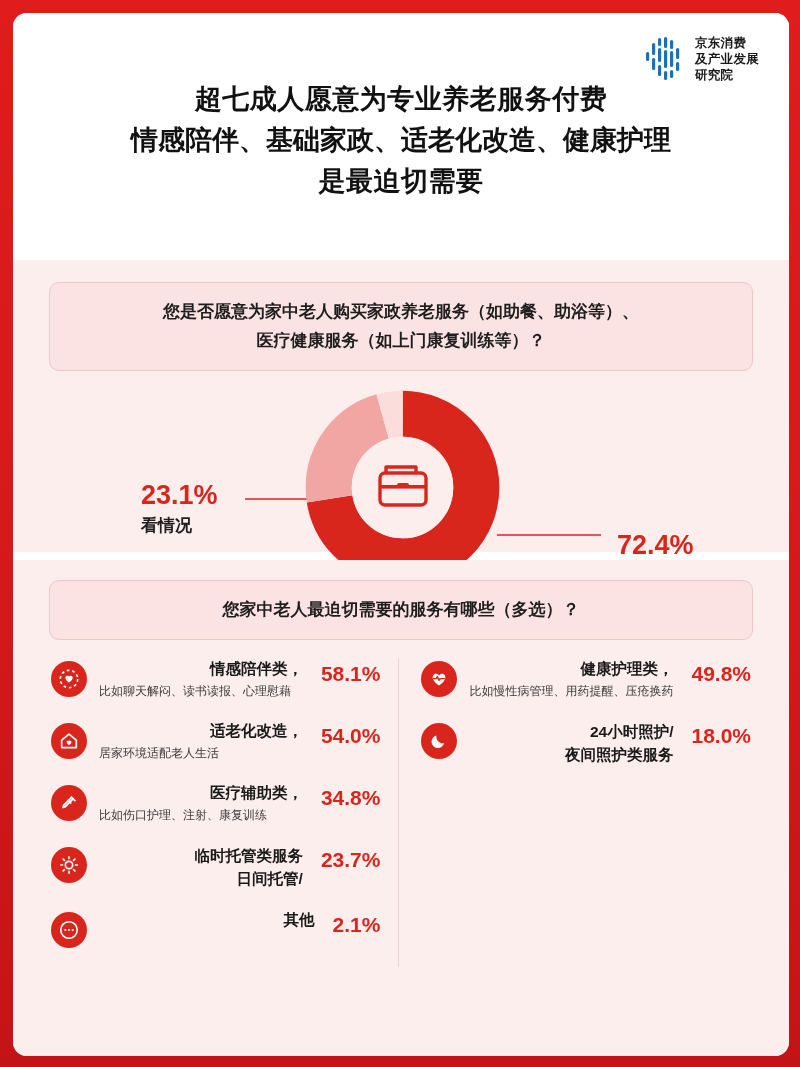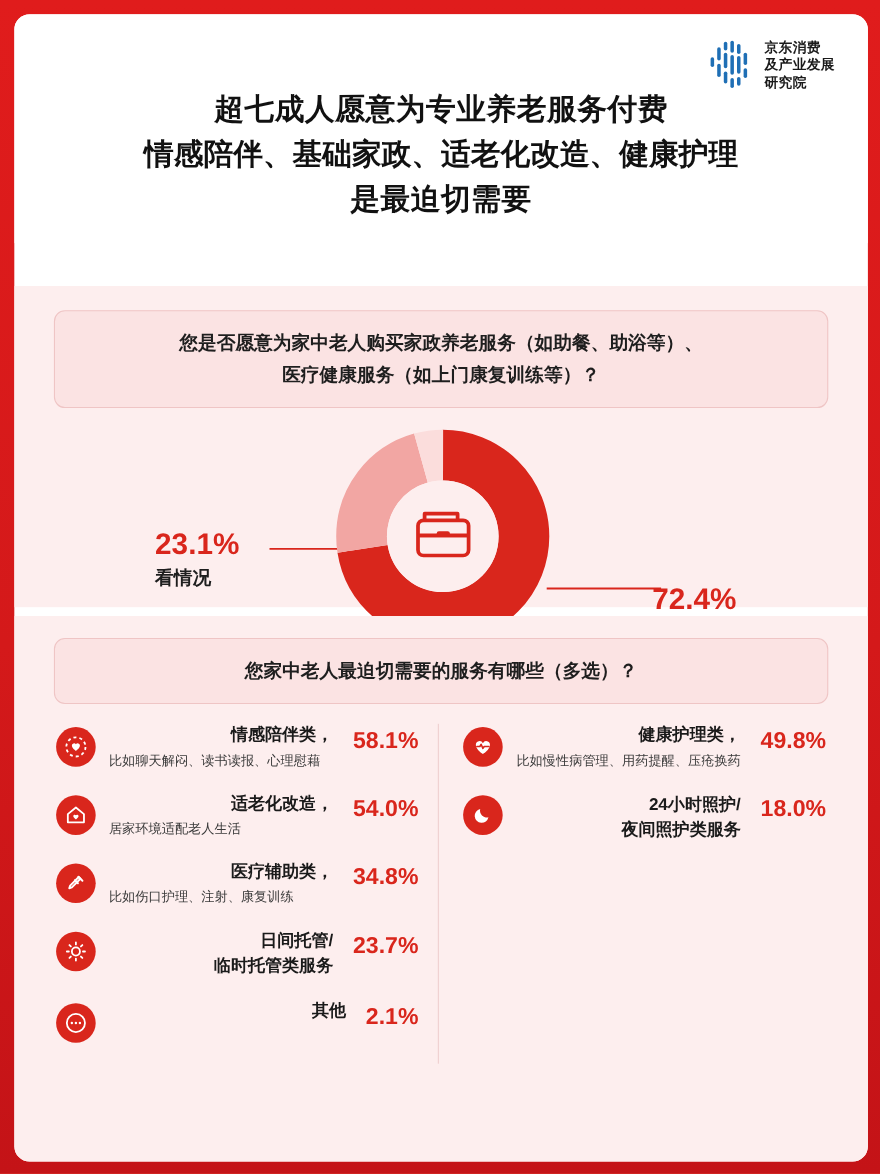--- a/index.html
+++ b/index.html
@@ -85,21 +85,21 @@
     display: flex; align-items: center; justify-content: center;
   }
   .lbl { position: absolute; }
   .lbl .pct {
     font-size: 27px; font-weight: bold; color: #d9261c; line-height: 32px;
   }
   .lbl .nm {
     font-size: 17px; font-weight: bold; color: #1e1e1e; line-height: 26px; margin-top: 2px;
   }
   .lbl-a { left: 128px; top: 108px; text-align: left; }
-  .lbl-b { left: 580px; top: 158px; text-align: center; }
+  .lbl-b { left: 604px; top: 158px; text-align: center; }
   .lbl-c { left: 130px; top: 220px; text-align: left; }
   .leader { position: absolute; stroke: #d9261c; stroke-width: 1.6px; fill: none; }
   
   .section2 {
     position: relative;
     height: 497px;
     background: #fdeeee;
     margin-top: 8px;
     padding-top: 20px;
   }
@@ -288,22 +288,22 @@
           </div>
 
           <div class="item two-line">
             <div class="ico">
               <svg width="22" height="22" viewBox="0 0 24 24" fill="none" stroke="#fff" stroke-width="1.8" stroke-linecap="round">
                 <circle cx="12" cy="12" r="4"></circle>
                 <path d="M12 3v2M12 19v2M3 12h2M19 12h2M5.6 5.6l1.4 1.4M17 17l1.4 1.4M18.4 5.6L17 7M7 17l-1.4 1.4"></path>
               </svg>
             </div>
             <div class="itxt">
+              <div class="iname">临时托管类服务</div>
               <div class="iname">日间托管/</div>
-              <div class="iname">临时托管类服务</div>
             </div>
             <div class="ipct">23.7%</div>
           </div>
 
           <div class="item">
             <div class="ico">
               <svg width="22" height="22" viewBox="0 0 24 24" fill="none" stroke="#fff" stroke-width="1.8">
                 <circle cx="12" cy="12" r="9"></circle>
                 <circle cx="8" cy="12" r="1.2" fill="#fff" stroke="none"></circle>
                 <circle cx="12" cy="12" r="1.2" fill="#fff" stroke="none"></circle>

